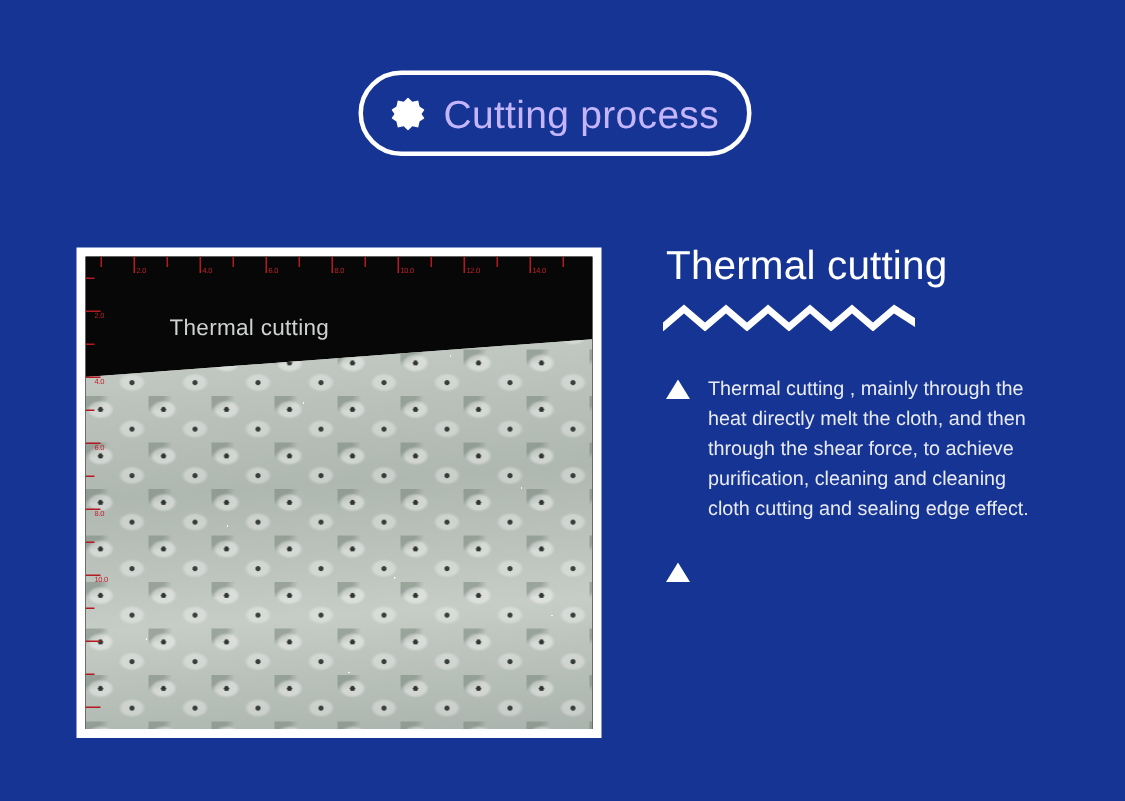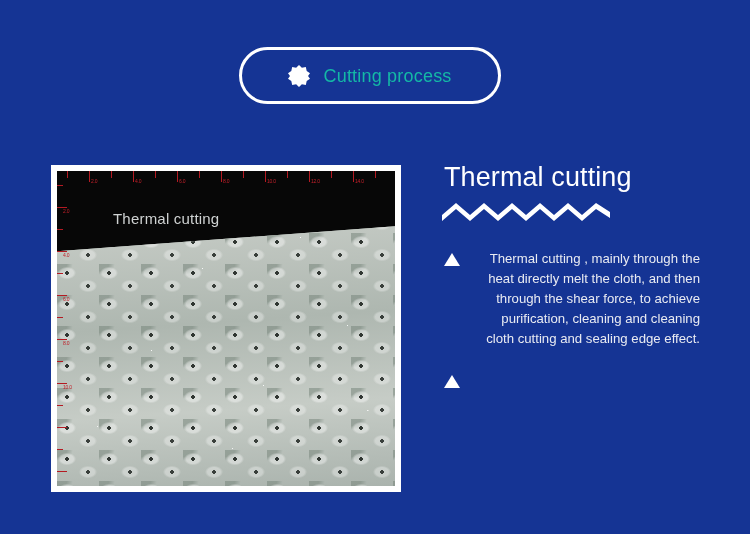--- a/index.html
+++ b/index.html
@@ -38,22 +38,22 @@
     gap: 13px;
   }
   .pill-icon {
     width: 22px;
     height: 22px;
     display: block;
     flex: 0 0 auto;
     margin-top: 1px;
   }
   .pill-label {
-    color: #14b8a6;
-    font-size: 18px;
+    color: #c4b5fd;
+    font-size: 26px;
     letter-spacing: 0.2px;
     line-height: 1;
     white-space: nowrap;
   }
 
   
   .photo-frame {
     position: absolute;
     left: 51px;
     top: 165px;
@@ -179,21 +179,21 @@
     list-style: none;
   }
   .bullet {
     position: relative;
     padding-left: 28px;
     margin-top: 22px;
     color: #e9ebf2;
     font-size: 13.2px;
     line-height: 1.52;
   }
-  .bullet:first-child { margin-top: 28px; text-align: right; }
+  .bullet:first-child { margin-top: 28px; }
   .tri-icon {
     position: absolute;
     left: 0;
     top: 4px;
     width: 16px;
     height: 13px;
     display: block;
   }
 </style>
 </head>

